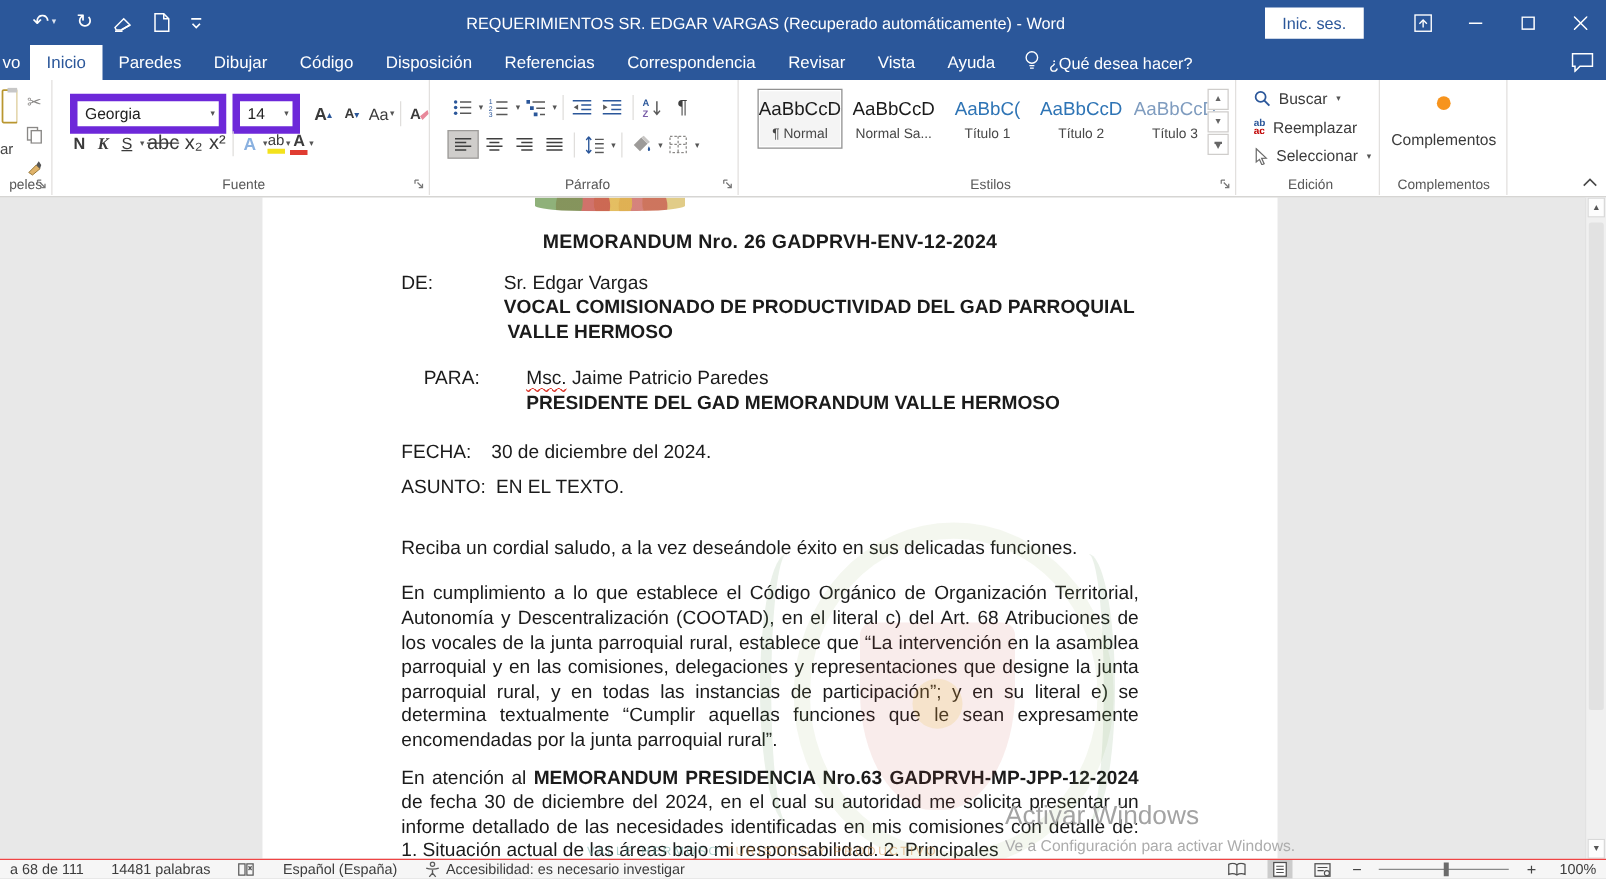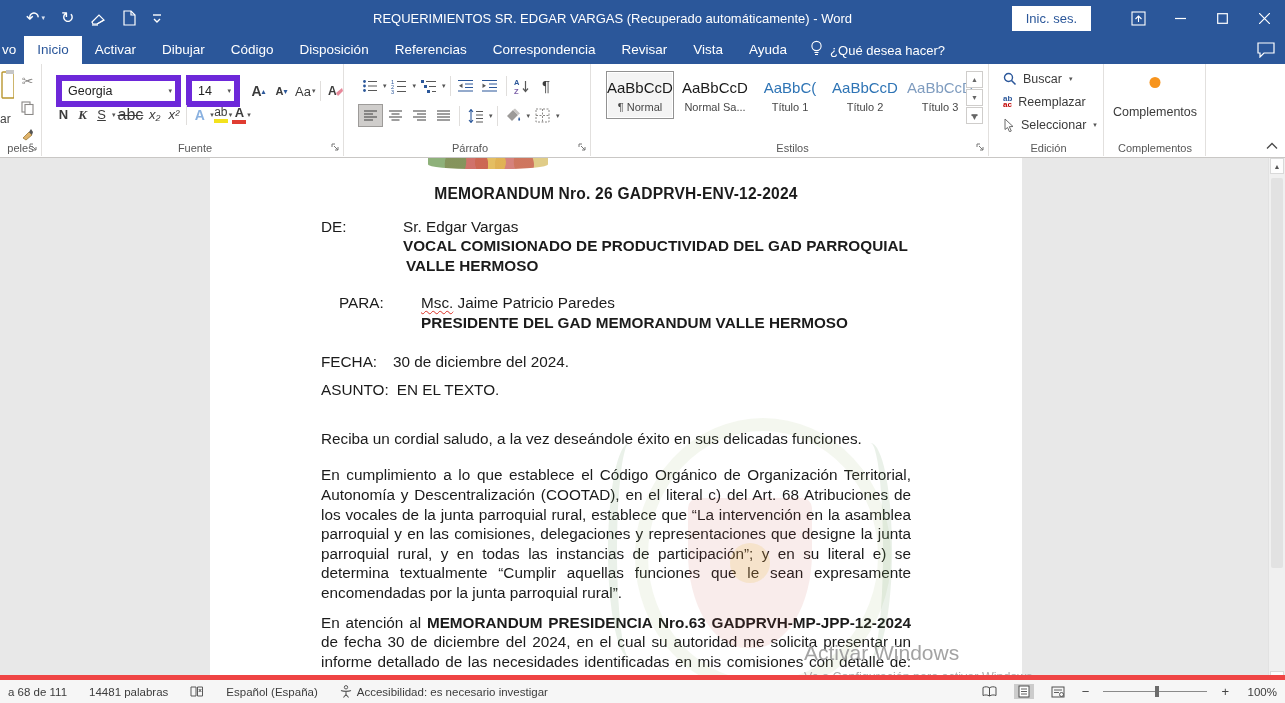--- a/index.html
+++ b/index.html
@@ -50,21 +50,21 @@
   .f-row2{position:absolute;left:7px;top:40px;display:flex;align-items:center;}
   .combo{border:6px solid #6d28d9;height:20px;display:flex;align-items:center;justify-content:space-between;
          font-size:12.5px;color:#222;padding:0 3px 0 6px;background:#fff;cursor:pointer;}
   .combo .caret2{margin-left:6px;}
   .c-font{width:104px;margin-right:5px;}
   .c-size{width:33px;margin-right:7px;}
   .bld{font-weight:700;}
   .ita{font-style:italic;font-family:"Liberation Serif",serif;font-weight:700;}
   .und{text-decoration:underline;}
   .stk{text-decoration:line-through;font-size:16px;}
-  .subsup{font-size:13px;font-style:italic;}
+  .subsup{font-size:16px;}
   .fx-a{color:#8ab1e0;font-weight:700;font-size:14px;}
   .hl-wrap,.fc-wrap{display:inline-flex;flex-direction:column;align-items:center;line-height:1;cursor:pointer;}
   .hl-wrap .t,.fc-wrap .t{font-size:12px;color:#3b3b3b;}
   .fc-wrap .t{font-size:13px;font-weight:700;}
   .bar{width:14px;height:4px;margin-top:1px;}
   .bar.y{background:#f3e21d;}
   .bar.r{background:#e03c31;}
 
   
   .grp-par{left:350px;width:241px;}
@@ -146,21 +146,21 @@
   .activate .l2{font-size:12.5px;color:#acacac;margin-top:5px;}
 
   
   .vscroll{position:absolute;right:0;top:158px;bottom:16px;width:16px;background:#f0f0f0;border-left:1px solid #e2e2e2;}
   .sarr{position:absolute;left:1px;right:1px;height:16px;background:#fdfdfd;border:1px solid #d9d9d9;box-sizing:border-box;
         display:flex;align-items:center;justify-content:center;font-size:7px;color:#555;cursor:pointer;}
   .sarr.top{top:0;} .sarr.bot{bottom:0;}
   .sthumb{position:absolute;left:2px;right:2px;top:20px;height:390px;background:#e2e2e2;border-radius:2px;cursor:pointer;}
 
   
-  .statusbar{position:absolute;left:0;right:0;bottom:0;height:28px;background:#f6f6f6;border-top:5px solid #ef4444;
+  .statusbar{position:absolute;left:0;right:0;bottom:0;height:16px;background:#f6f6f6;border-top:1px solid #ef4444;
              display:flex;align-items:center;font-size:11.5px;color:#3c3c3c;padding:0 8px;box-sizing:border-box;}
   .sb-item{margin-right:22px;white-space:nowrap;cursor:pointer;display:flex;align-items:center;gap:5px;}
   .sb-right{margin-left:auto;display:flex;align-items:center;gap:14px;}
   .viewic{display:flex;align-items:center;justify-content:center;width:20px;height:15px;cursor:pointer;}
   .viewic.sel{background:#cccccc;}
   .ztrack{width:104px;height:1px;background:#8a8a8a;position:relative;cursor:pointer;}
   .zthumb{position:absolute;left:50%;top:-5px;width:4px;height:11px;background:#6b6b6b;}
   .zbtn{font-size:13px;color:#444;cursor:pointer;line-height:1;}
   .zoomlvl{min-width:34px;text-align:right;cursor:pointer;}
 </style>
@@ -220,21 +220,21 @@
         <svg width="11" height="11" viewBox="0 0 11 11">
             <path d="M0 0 L11 11 M11 0 L0 11" stroke="#fff" stroke-width="1.2"></path>
           </svg>
       </span>
     </div>
   </div>
 
   <div class="tabrow">
     <span class="tab-file">vo</span>
     <span class="tab active">Inicio</span>
-    <span class="tab">Activar</span>
+    <span class="tab">Paredes</span>
     <span class="tab">Dibujar</span>
     <span class="tab">Código</span>
     <span class="tab">Disposición</span>
     <span class="tab">Referencias</span>
     <span class="tab">Correspondencia</span>
     <span class="tab">Revisar</span>
     <span class="tab">Vista</span>
     <span class="tab">Ayuda</span>
     <span class="tellme">
       <span>

